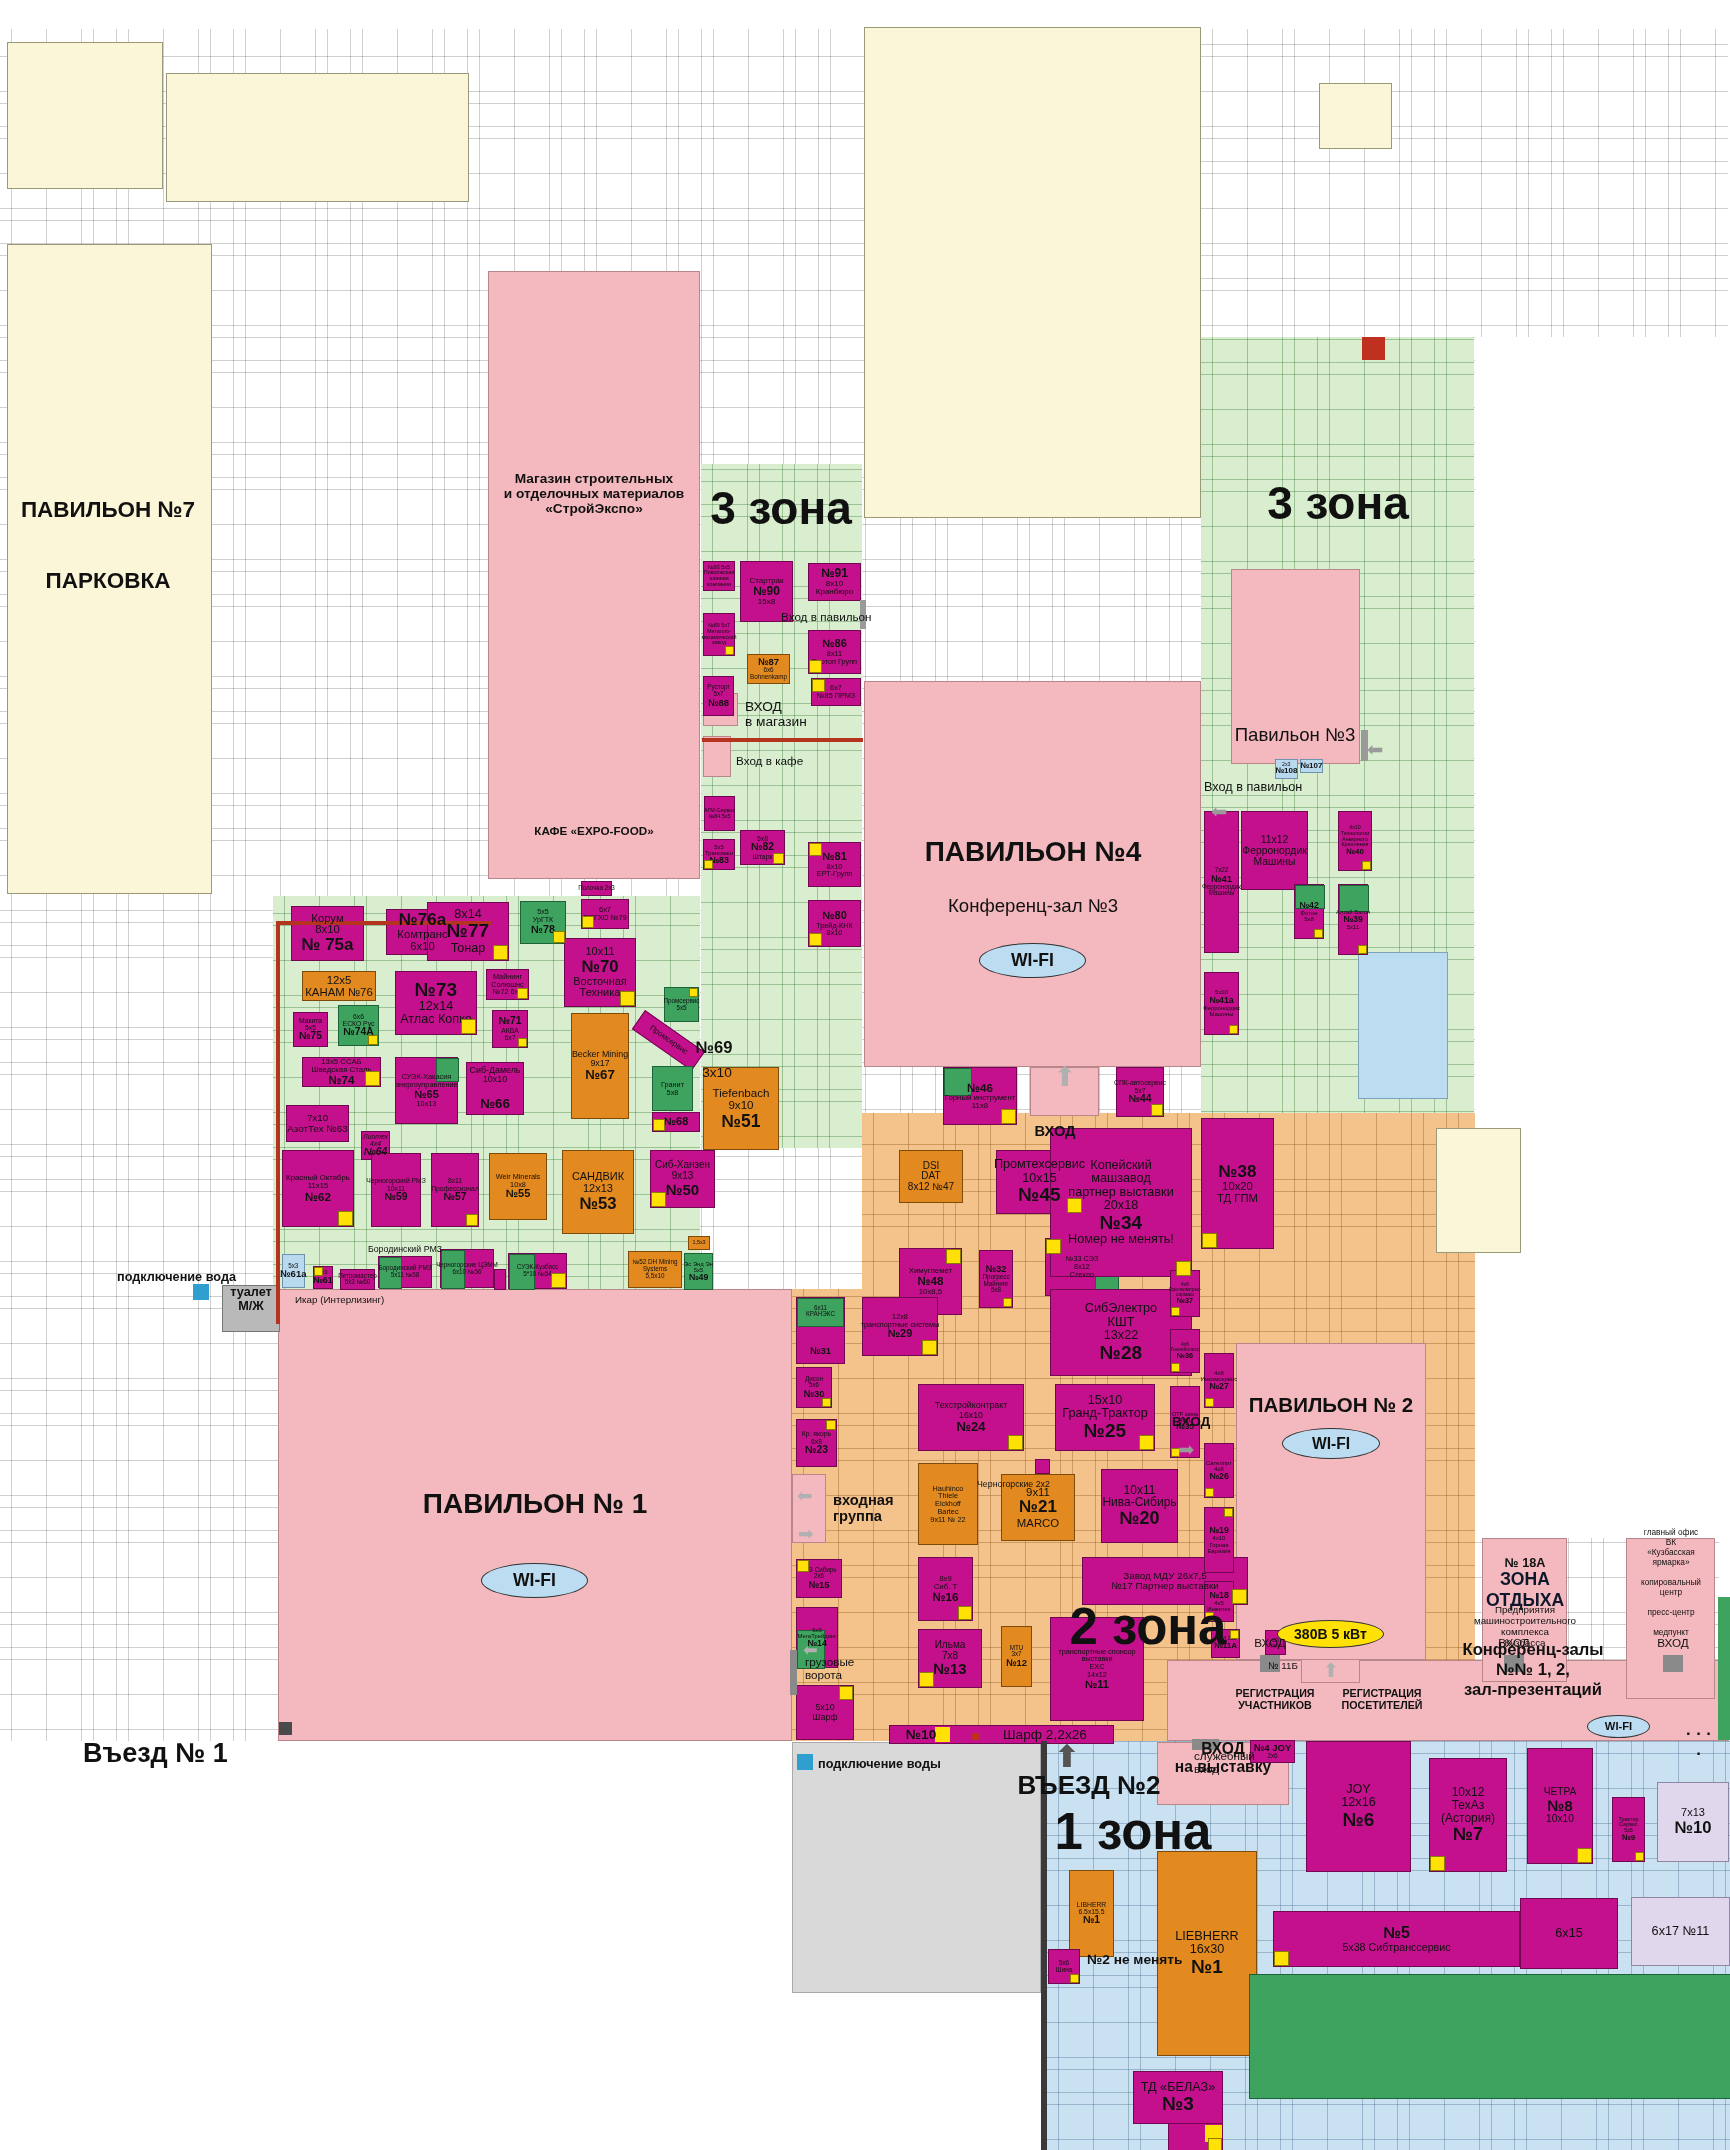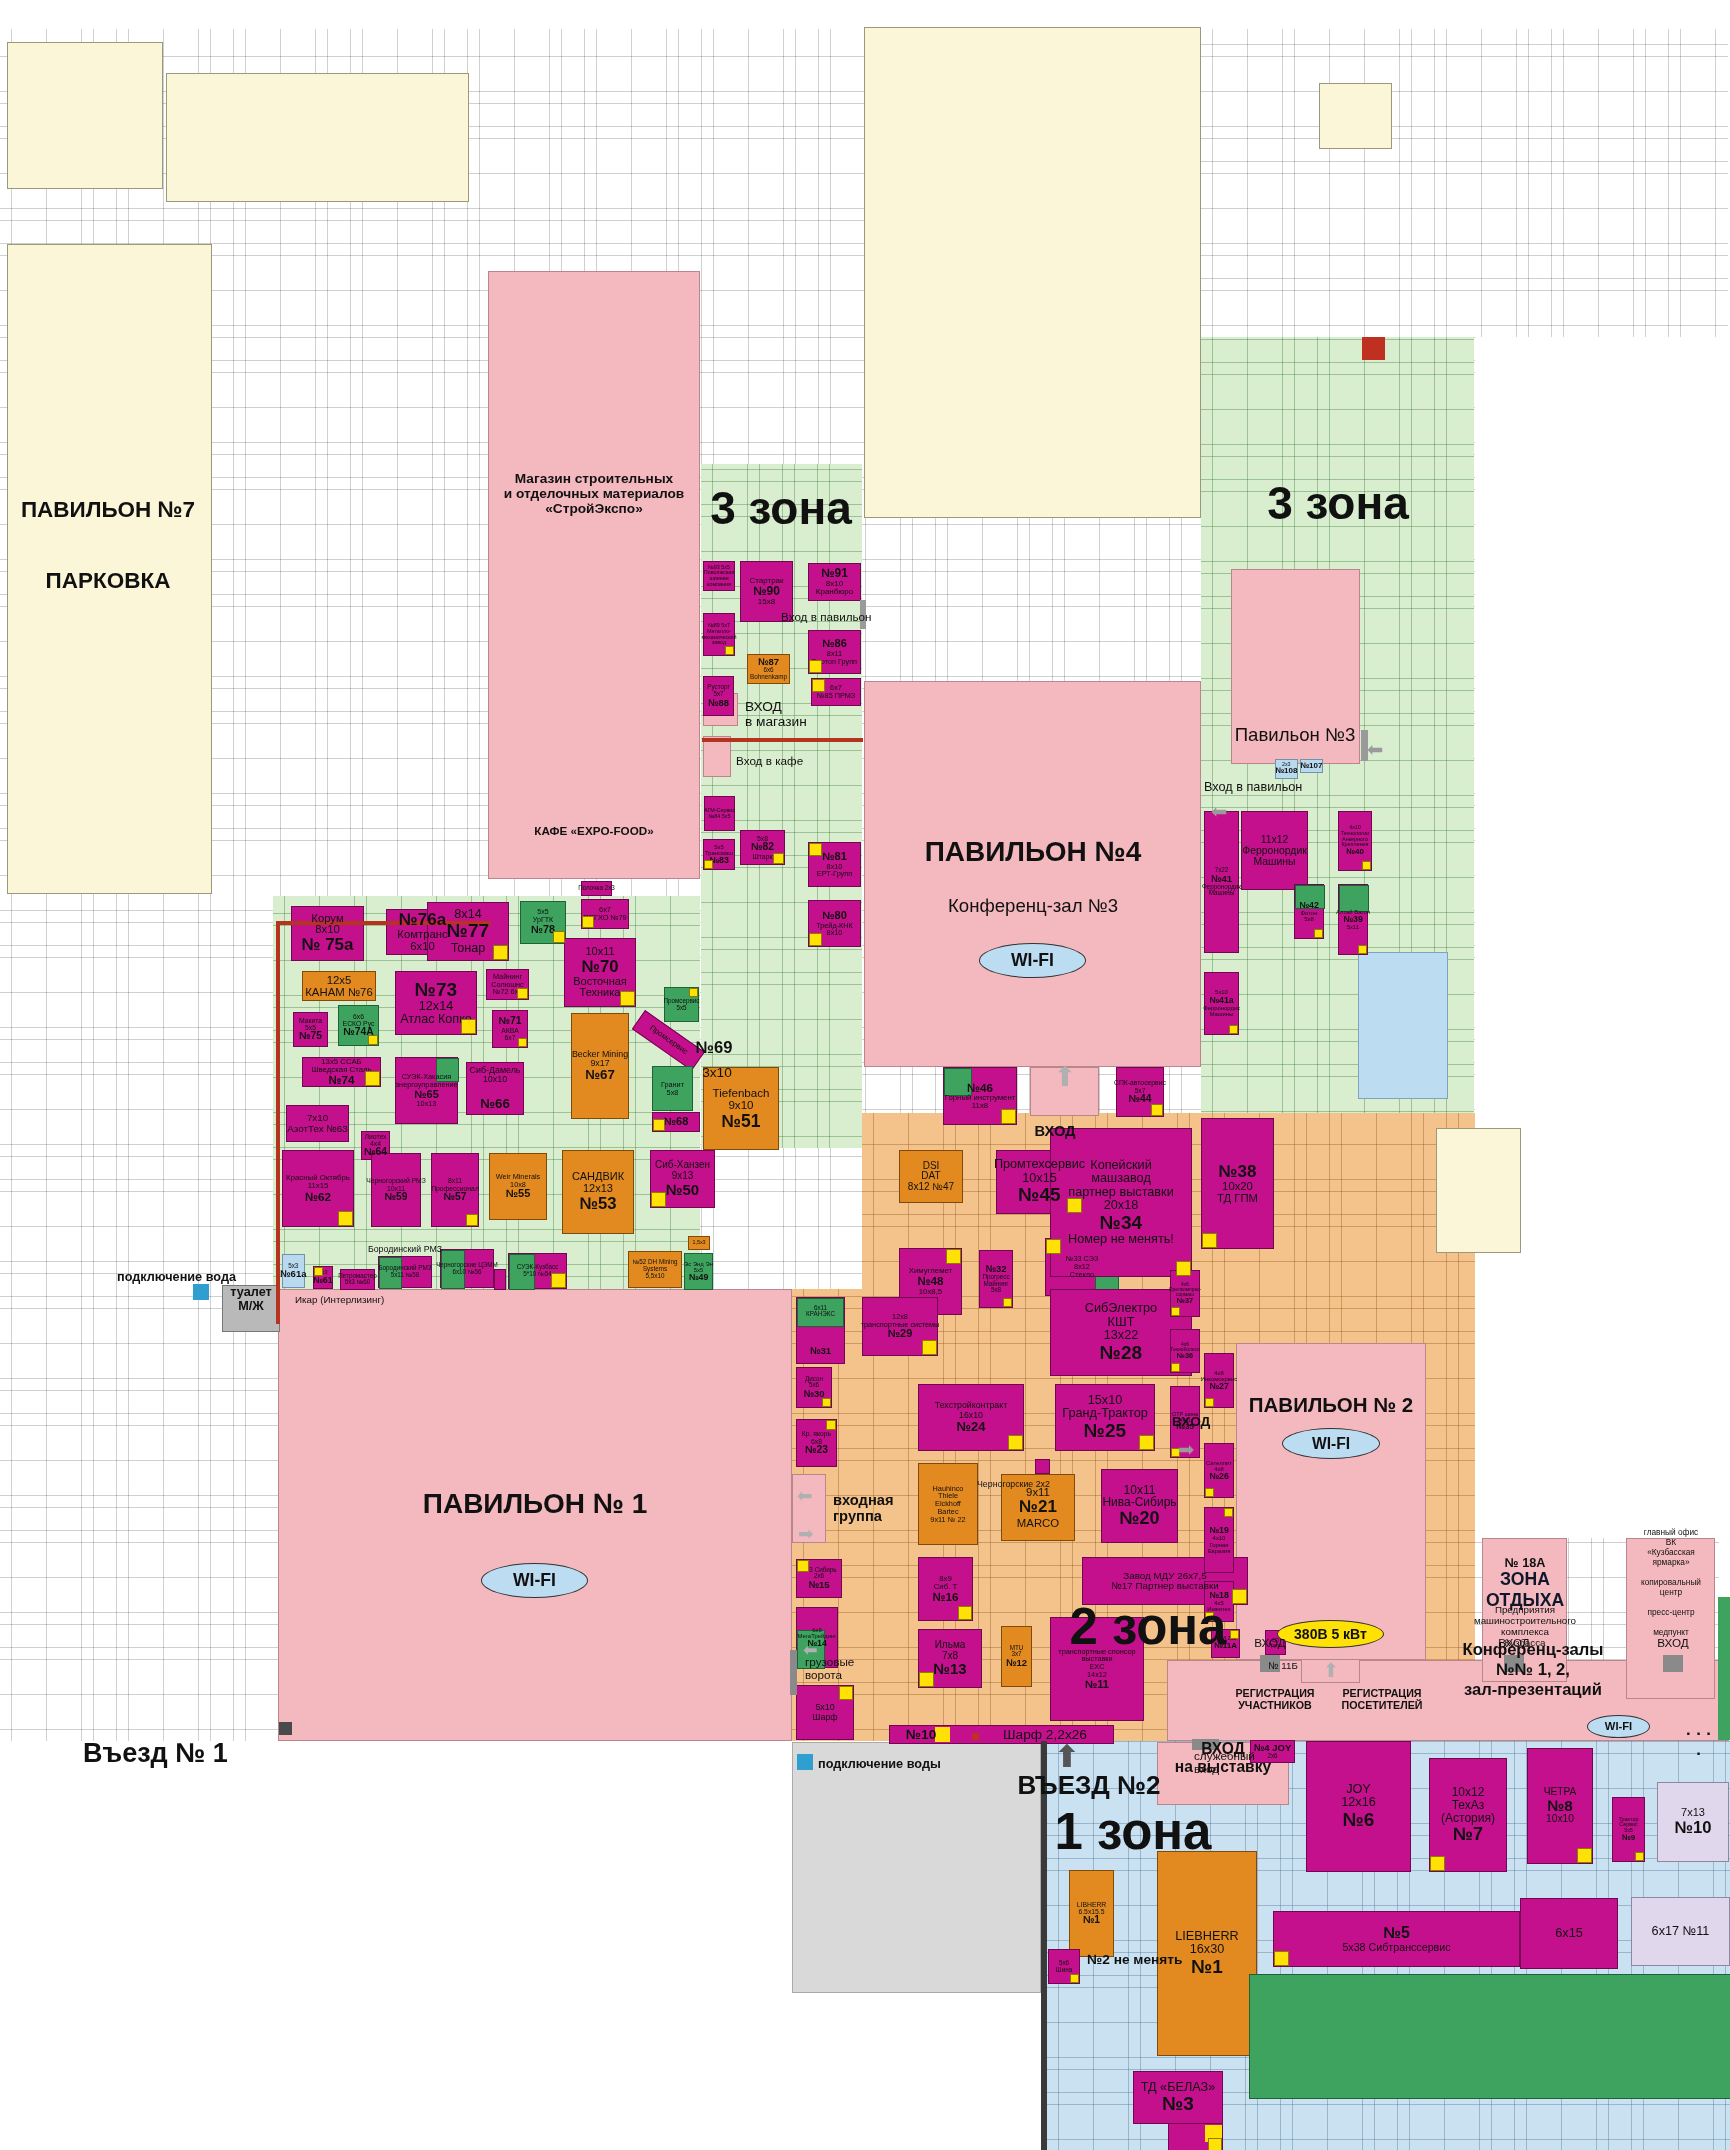--- a/index.html
+++ b/index.html
@@ -162,21 +162,21 @@
     </div>
     <div class="booth c-m" style="left: 466px; top: 1062px; width: 58px; height: 53px;">
       <span style="font-size: 8.9px;">Сиб-Дамель</span>
       <span style="font-size: 8.9px;">10x10</span>
       <span style="font-size: 13.3px; font-weight: bold; margin-top: 13px;">№66</span>
     </div>
     <div class="booth c-m" style="left: 286px; top: 1105px; width: 63px; height: 37px;">
       <span style="font-size: 9.8px;">7x10</span>
       <span style="font-size: 9.8px;">АзотТех   №63</span>
     </div>
-    <div class="booth c-m" style="left: 361px; top: 1131px; width: 29px; height: 29px;">
+    <div class="booth c-m" style="left: 361px; top: 1131px; width: 29px; height: 29px; font-style: italic;">
       <span style="font-size: 6.8px;">Лиотех</span>
       <span style="font-size: 6.8px;">4x4</span>
       <span style="font-size: 10.3px; font-weight: bold;">№64</span>
     </div>
     <div class="booth c-o" style="left: 571px; top: 1013px; width: 58px; height: 106px;">
       <span style="font-size: 8.9px;">Becker Mining</span>
       <span style="font-size: 8.9px;">9x17</span>
       <span style="font-size: 13.3px; font-weight: bold;">№67</span>
     </div>
     <div class="booth c-g" style="left: 664px; top: 987px; width: 35px; height: 35px;">

